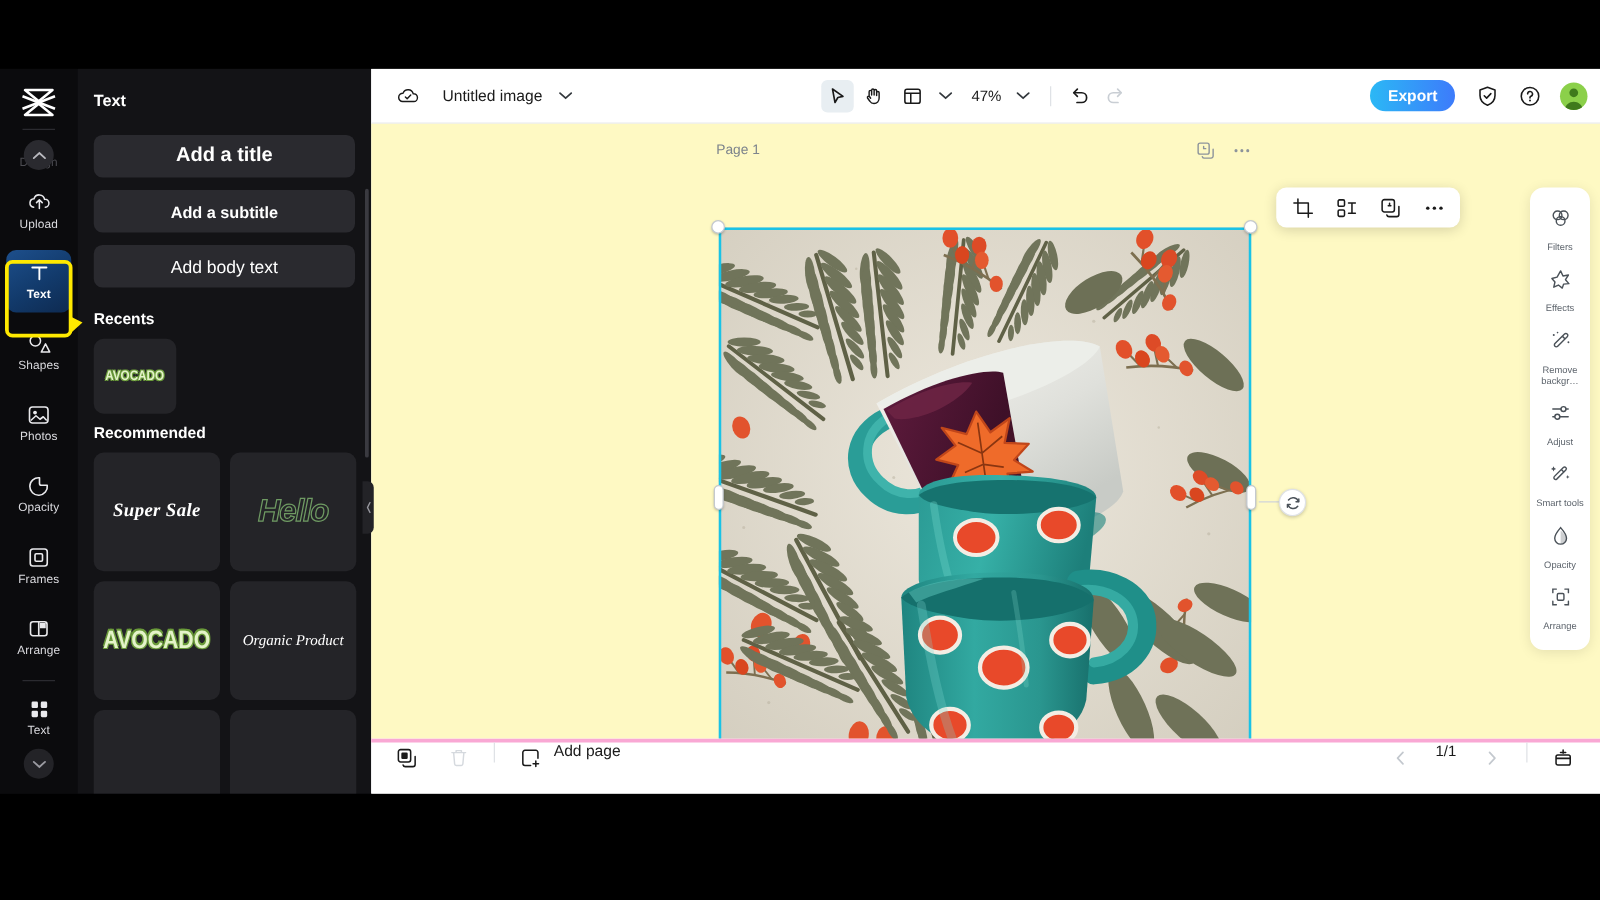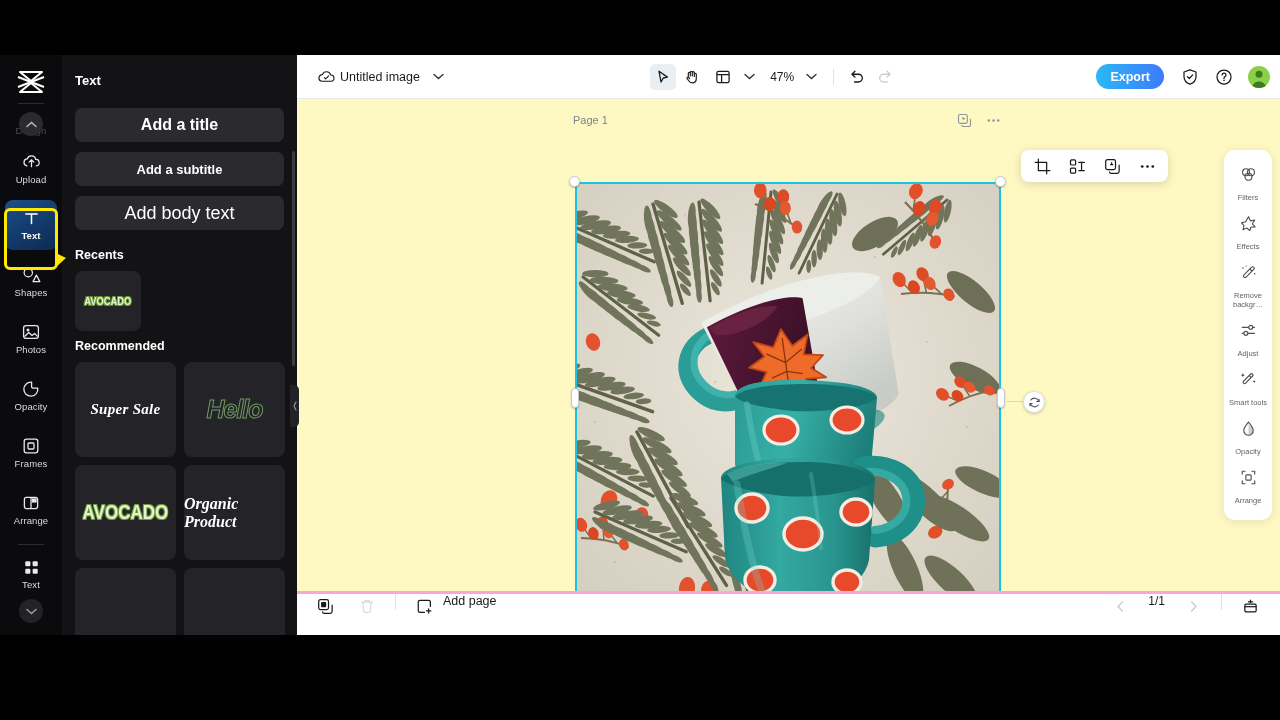--- a/index.html
+++ b/index.html
@@ -66,60 +66,60 @@
     position: absolute; left: 62px; top: 0; width: 235px; height: 580px;
     background: #131316; overflow: hidden;
   }
   .panel-title { color: #fff; font-size: 13px; font-weight: bold; padding: 18px 0 0 13px; }
   .txt-btn {
     margin: 0 13px 10px; height: 34px; border-radius: 7px; background: #2a2a2f;
     display: flex; align-items: center; justify-content: center; color: #fff;
   }
   #btn-title { margin-top: 20px; font-size: 16px; font-weight: bold; }
   #btn-subtitle { font-size: 13px; font-weight: bold; }
-  #btn-body { font-size: 18px; }
+  #btn-body { font-size: 14px; }
   .sec-head { color: #fff; font-size: 12.5px; font-weight: bold; padding: 8px 0 9px 13px; }
   .recents-row { padding-left: 13px; }
   .card {
     background: #242428; border-radius: 8px;
     display: flex; align-items: center; justify-content: center; overflow: hidden;
   }
   #recent-card { width: 66px; height: 60px; }
   .grid { display: grid; grid-template-columns: 101px 101px; gap: 8px; padding: 0 13px; }
   .grid .card { height: 95px; }
   .tpl-supersale { font-family: "Liberation Serif", serif; font-style: italic;
     font-weight: bold; font-size: 15px; color: #fff; letter-spacing: .3px; }
   .tpl-hello { font-family: "Liberation Sans", sans-serif; font-weight: bold;
     font-style: italic; font-size: 25px; color: #242428;
     -webkit-text-stroke: 1px #6f9b63; letter-spacing: -1px; }
   .tpl-avocado { font-family: "Liberation Sans Narrow", "Liberation Sans", sans-serif;
     font-weight: bold; font-size: 20px; color: #e4f3c9; letter-spacing: 0px;
     text-shadow: 1px 1px 0 #6a9a3a, -1px 1px 0 #6a9a3a, 1px -1px 0 #6a9a3a, -1px -1px 0 #6a9a3a;
     transform: scaleX(.85); }
   .tpl-avocado-sm { font-size: 11px; }
   .tpl-organic { font-family: "Liberation Serif", serif; font-style: italic;
-    font-weight: bold; font-size: 16px; color: #fff; }
+    font-weight: normal; font-size: 12px; color: #fff; }
   #panel-scroll {
     position: absolute; right: 2px; top: 96px; width: 3px; height: 215px;
     background: #3a3a40; border-radius: 2px;
   }
   #panel-handle {
     position: absolute; left: 290px; top: 330px; width: 9px; height: 42px;
     background: #232327; border-radius: 0 5px 5px 0;
     display: flex; align-items: center; justify-content: center; z-index: 45;
   }
 
   
   #main { position: absolute; left: 297px; top: 0; width: 983px; height: 580px; background: #fff; }
   #topbar {
     position: absolute; left: 0; top: 0; width: 983px; height: 44px;
     background: #fff; border-bottom: 1px solid #e7e9ec;
     display: flex; align-items: center;
   }
-  .doc-name { font-size: 12.5px; color: #1a1a1a; margin-left: 1px; }
+  .doc-name { font-size: 12.5px; color: #1a1a1a; margin-left: 15px; }
   .tb-icon { width: 26px; height: 26px; display: flex; align-items: center;
     justify-content: center; border-radius: 5px; }
   .tb-icon.sel { background: #e8eef2; }
   .zoom-val { font-size: 12px; color: #1a1a1a; }
   .tb-div { width: 1px; height: 16px; background: #dfe2e6; }
   #export-btn {
     height: 25px; padding: 0 14px; border-radius: 13px; color: #fff;
     font-size: 12.5px; font-weight: bold; display: flex; align-items: center;
     background: linear-gradient(90deg, #2bb8f5 0%, #3d7bfb 100%);
   }

